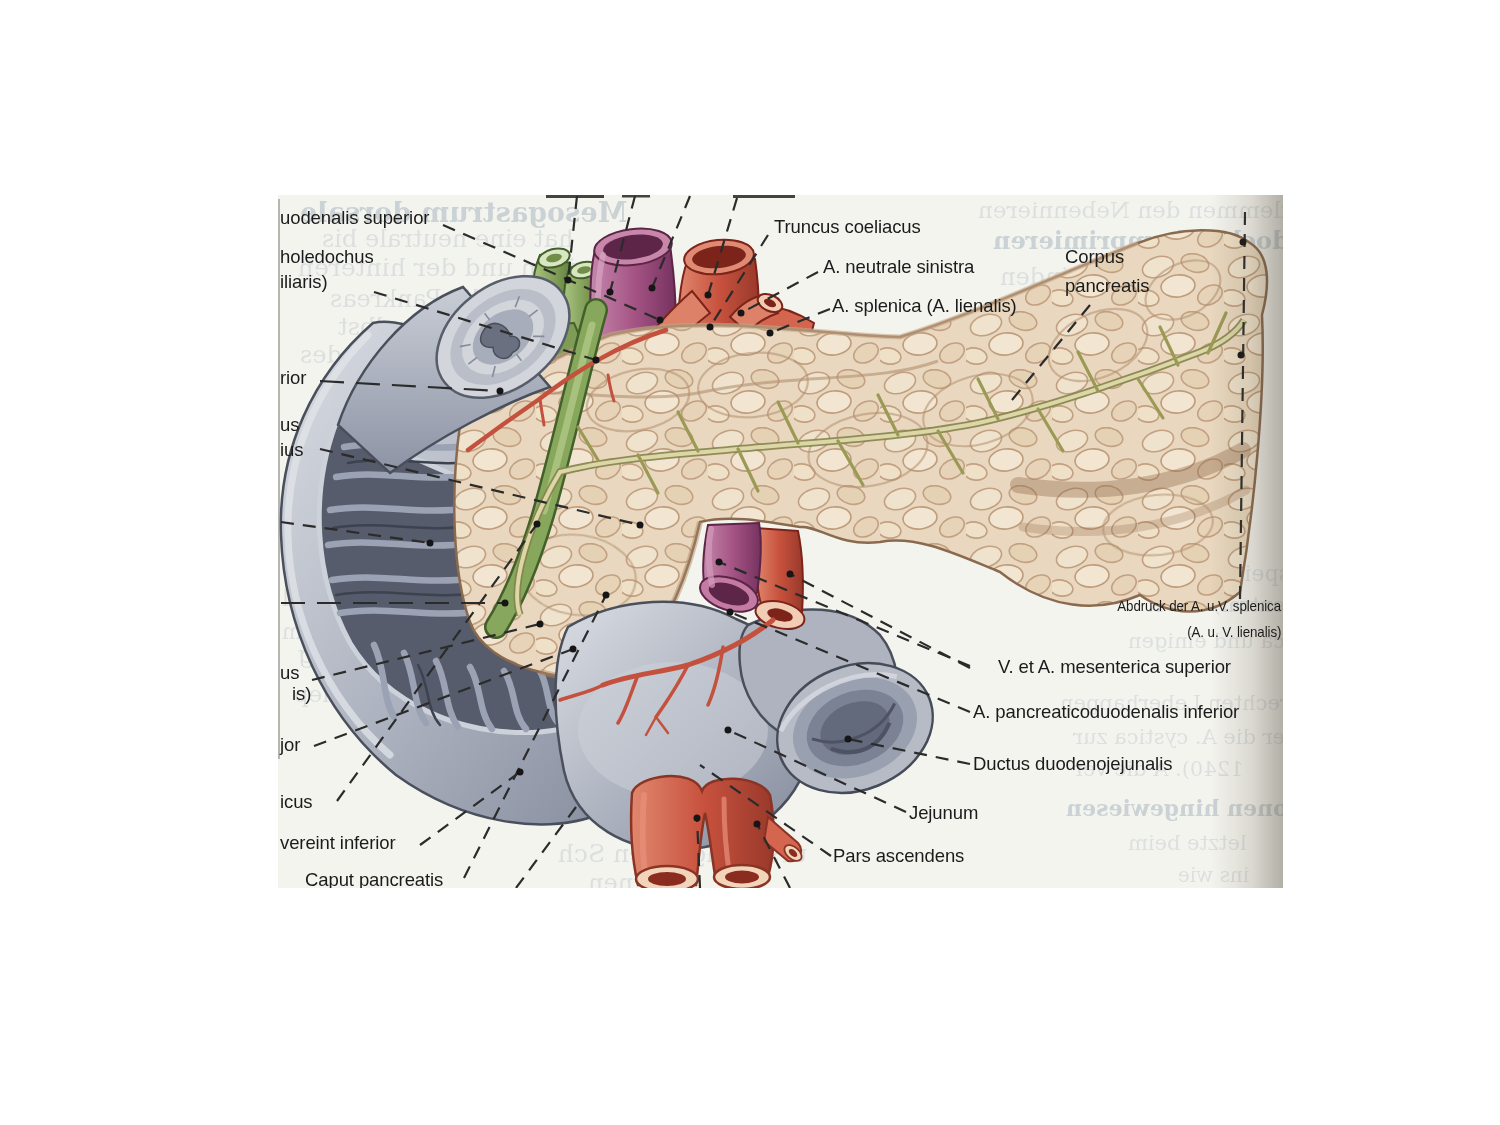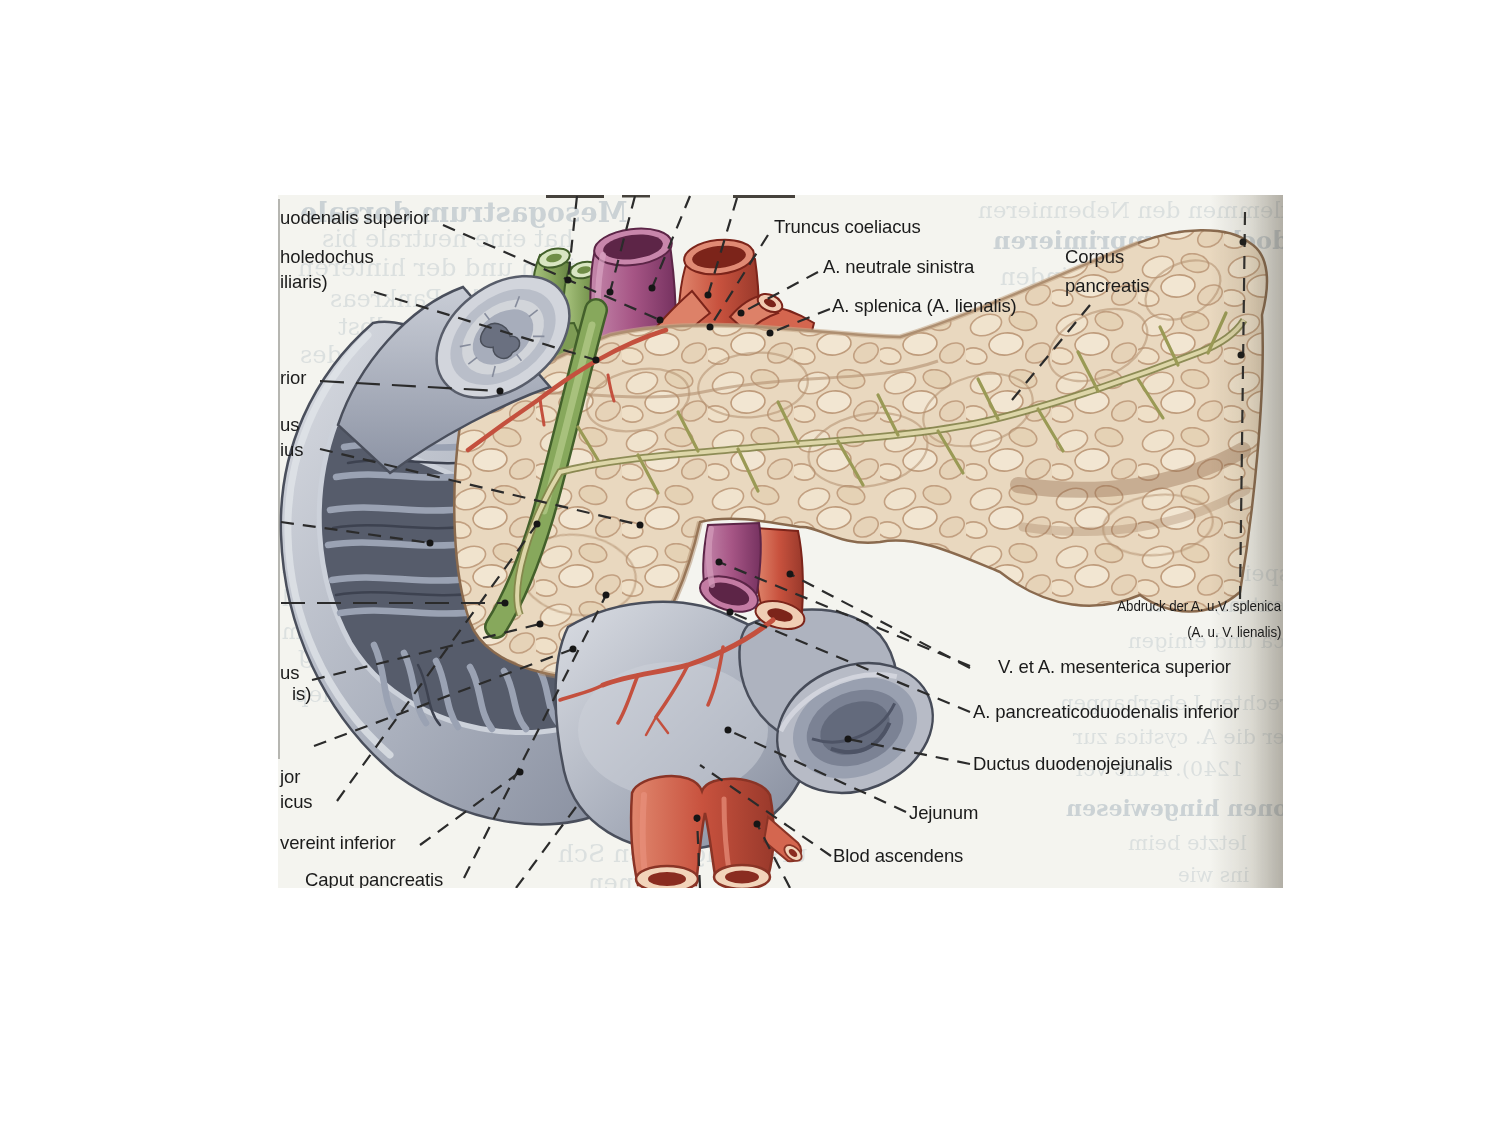--- a/index.html
+++ b/index.html
@@ -341,33 +341,33 @@
     </svg>
 
     <div class="label" style="left:2px;top:12px">uodenalis superior</div>
     <div class="label" style="left:2px;top:51px">holedochus</div>
     <div class="label" style="left:2px;top:76px">iliaris)</div>
     <div class="label" style="left:2px;top:172px">rior</div>
     <div class="label" style="left:2px;top:219px">us</div>
     <div class="label" style="left:2px;top:244px">ius</div>
     <div class="label" style="left:2px;top:467px">us</div>
     <div class="label" style="left:14px;top:488px">is)</div>
-    <div class="label" style="left:2px;top:571px">jor</div>
+    <div class="label" style="left:2px;top:539px">jor</div>
     <div class="label" style="left:2px;top:596px">icus</div>
     <div class="label" style="left:2px;top:637px">vereint inferior</div>
     <div class="label" style="left:27px;top:674px">Caput pancreatis</div>
     <div class="label" style="left:496px;top:21px">Truncus coeliacus</div>
     <div class="label" style="left:545px;top:61px">A. neutrale sinistra</div>
     <div class="label" style="left:554px;top:100px">A. splenica (A. lienalis)</div>
     <div class="label" style="left:787px;top:51px">Corpus</div>
     <div class="label" style="left:787px;top:80px">pancreatis</div>
     <div class="label small right" style="right:2px;top:402px">Abdruck der A. u.V. splenica</div>
     <div class="label small right" style="right:2px;top:428px">(A. u. V. lienalis)</div>
     <div class="label" style="left:720px;top:461px">V. et A. mesenterica superior</div>
     <div class="label" style="left:695px;top:506px">A. pancreaticoduodenalis inferior</div>
     <div class="label" style="left:695px;top:558px">Ductus duodenojejunalis</div>
     <div class="label" style="left:631px;top:607px">Jejunum</div>
-    <div class="label" style="left:555px;top:650px">Blod ascendens</div>
+    <div class="label" style="left:555px;top:650px">Pars ascendens</div>
 
     <div id="gutter"></div>
     <div id="edgeline"></div>
   </div>
 </div>
 
 </body></html>

